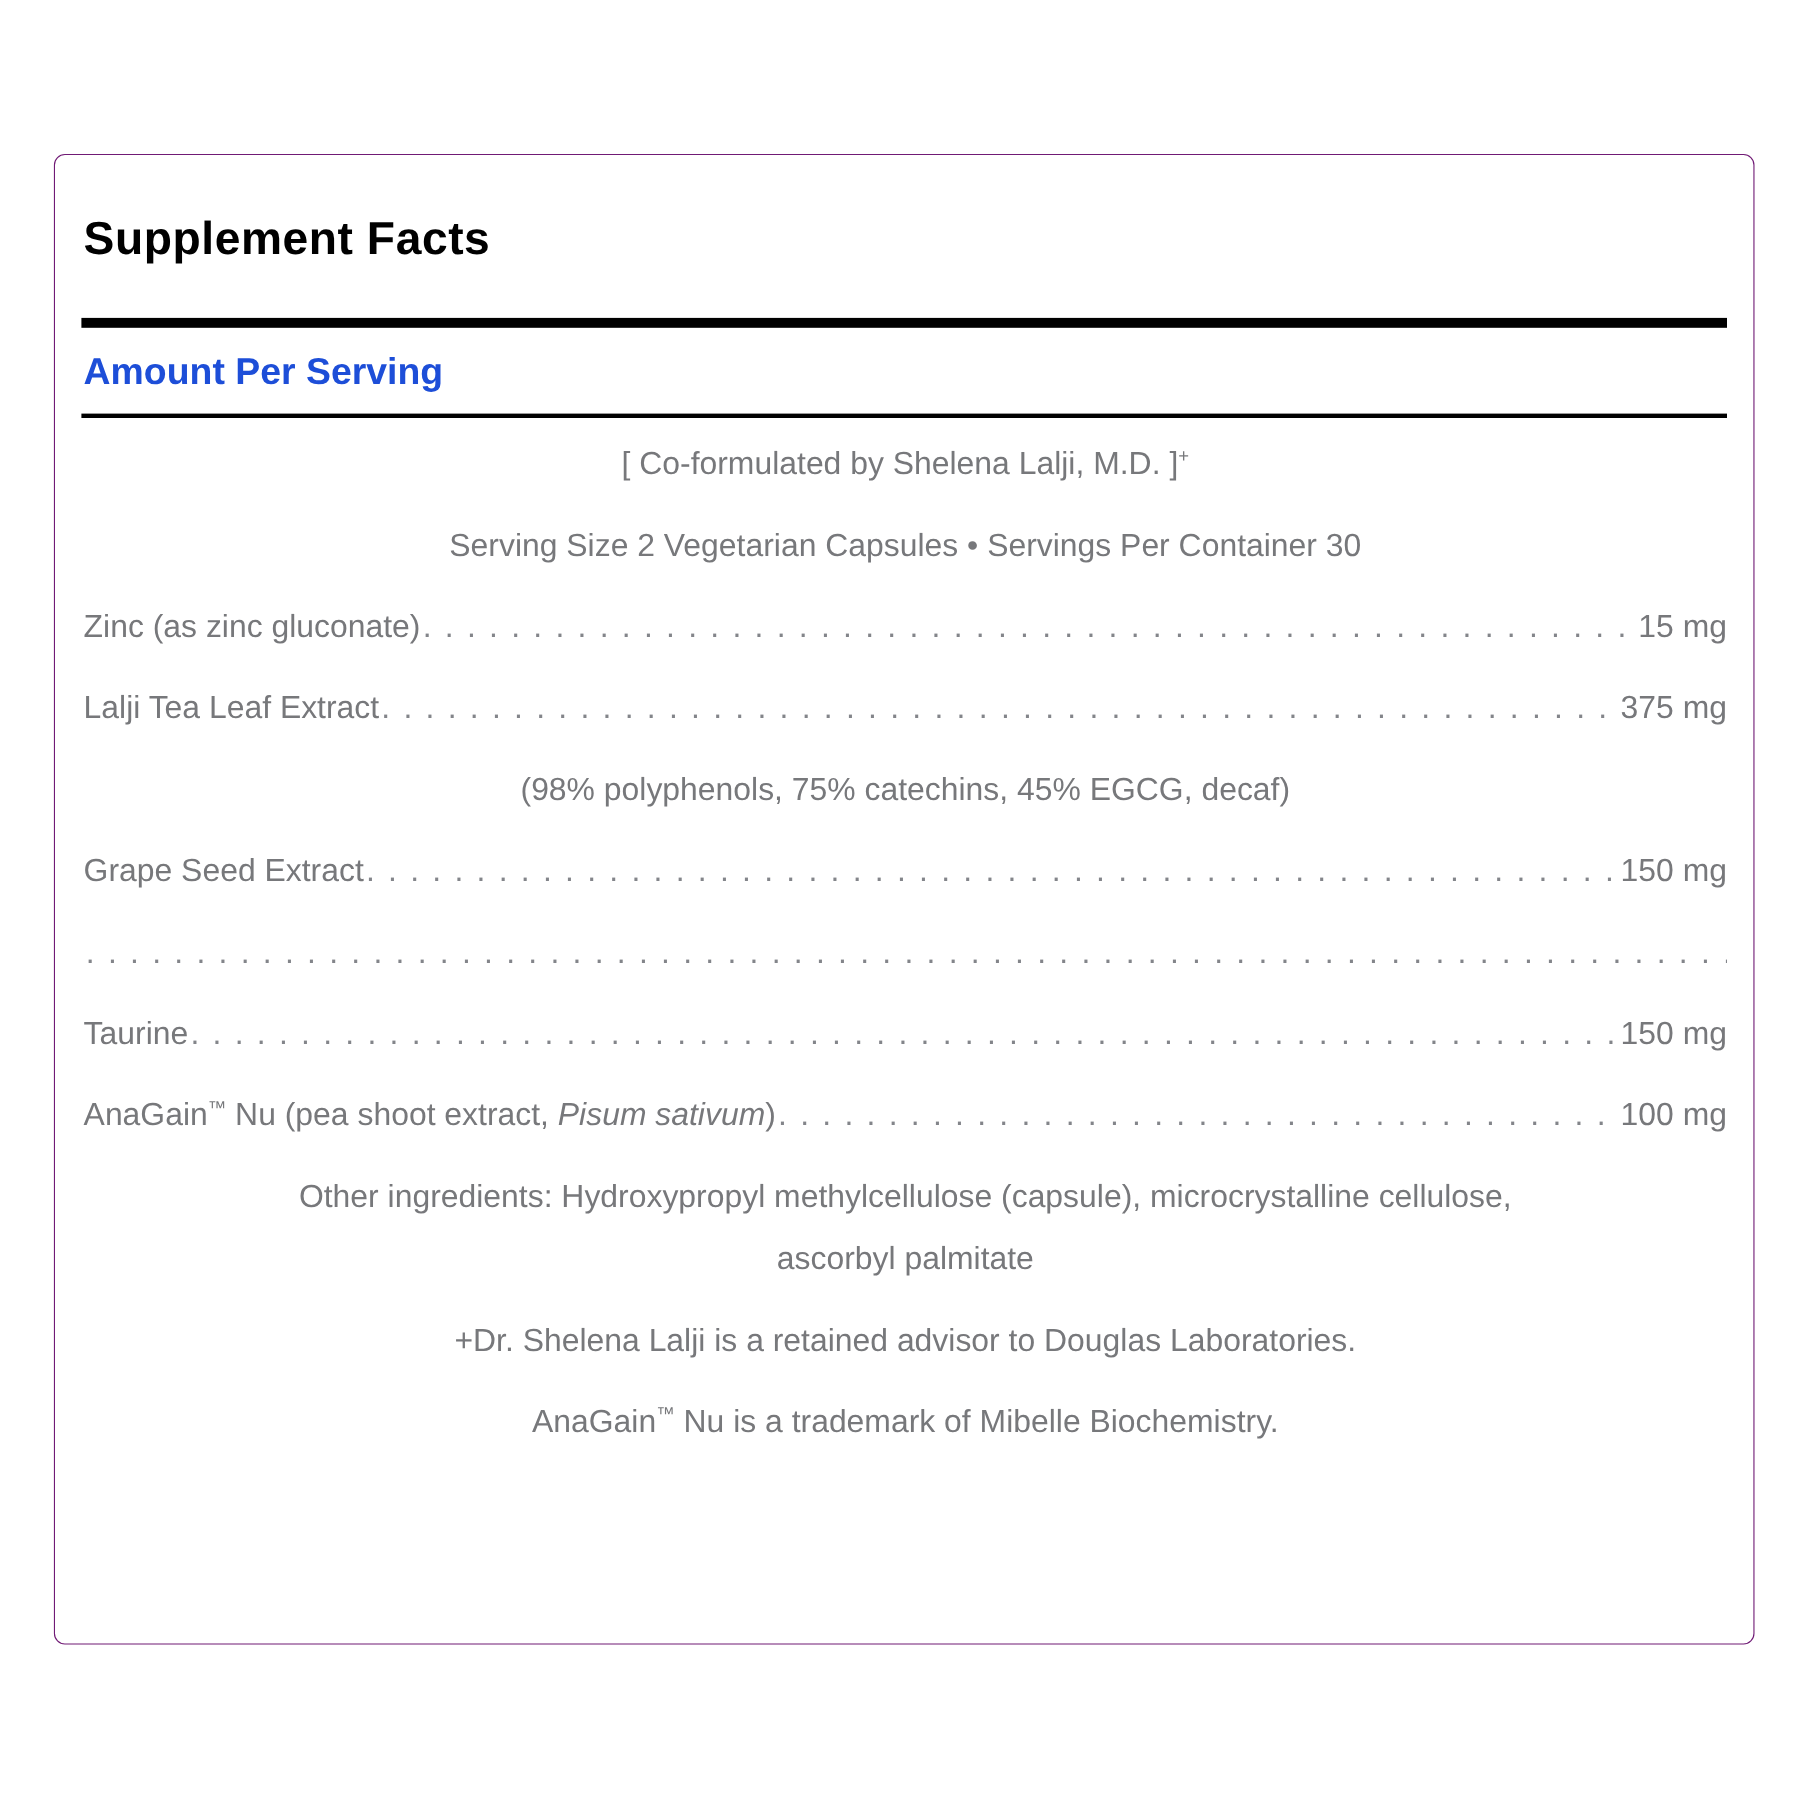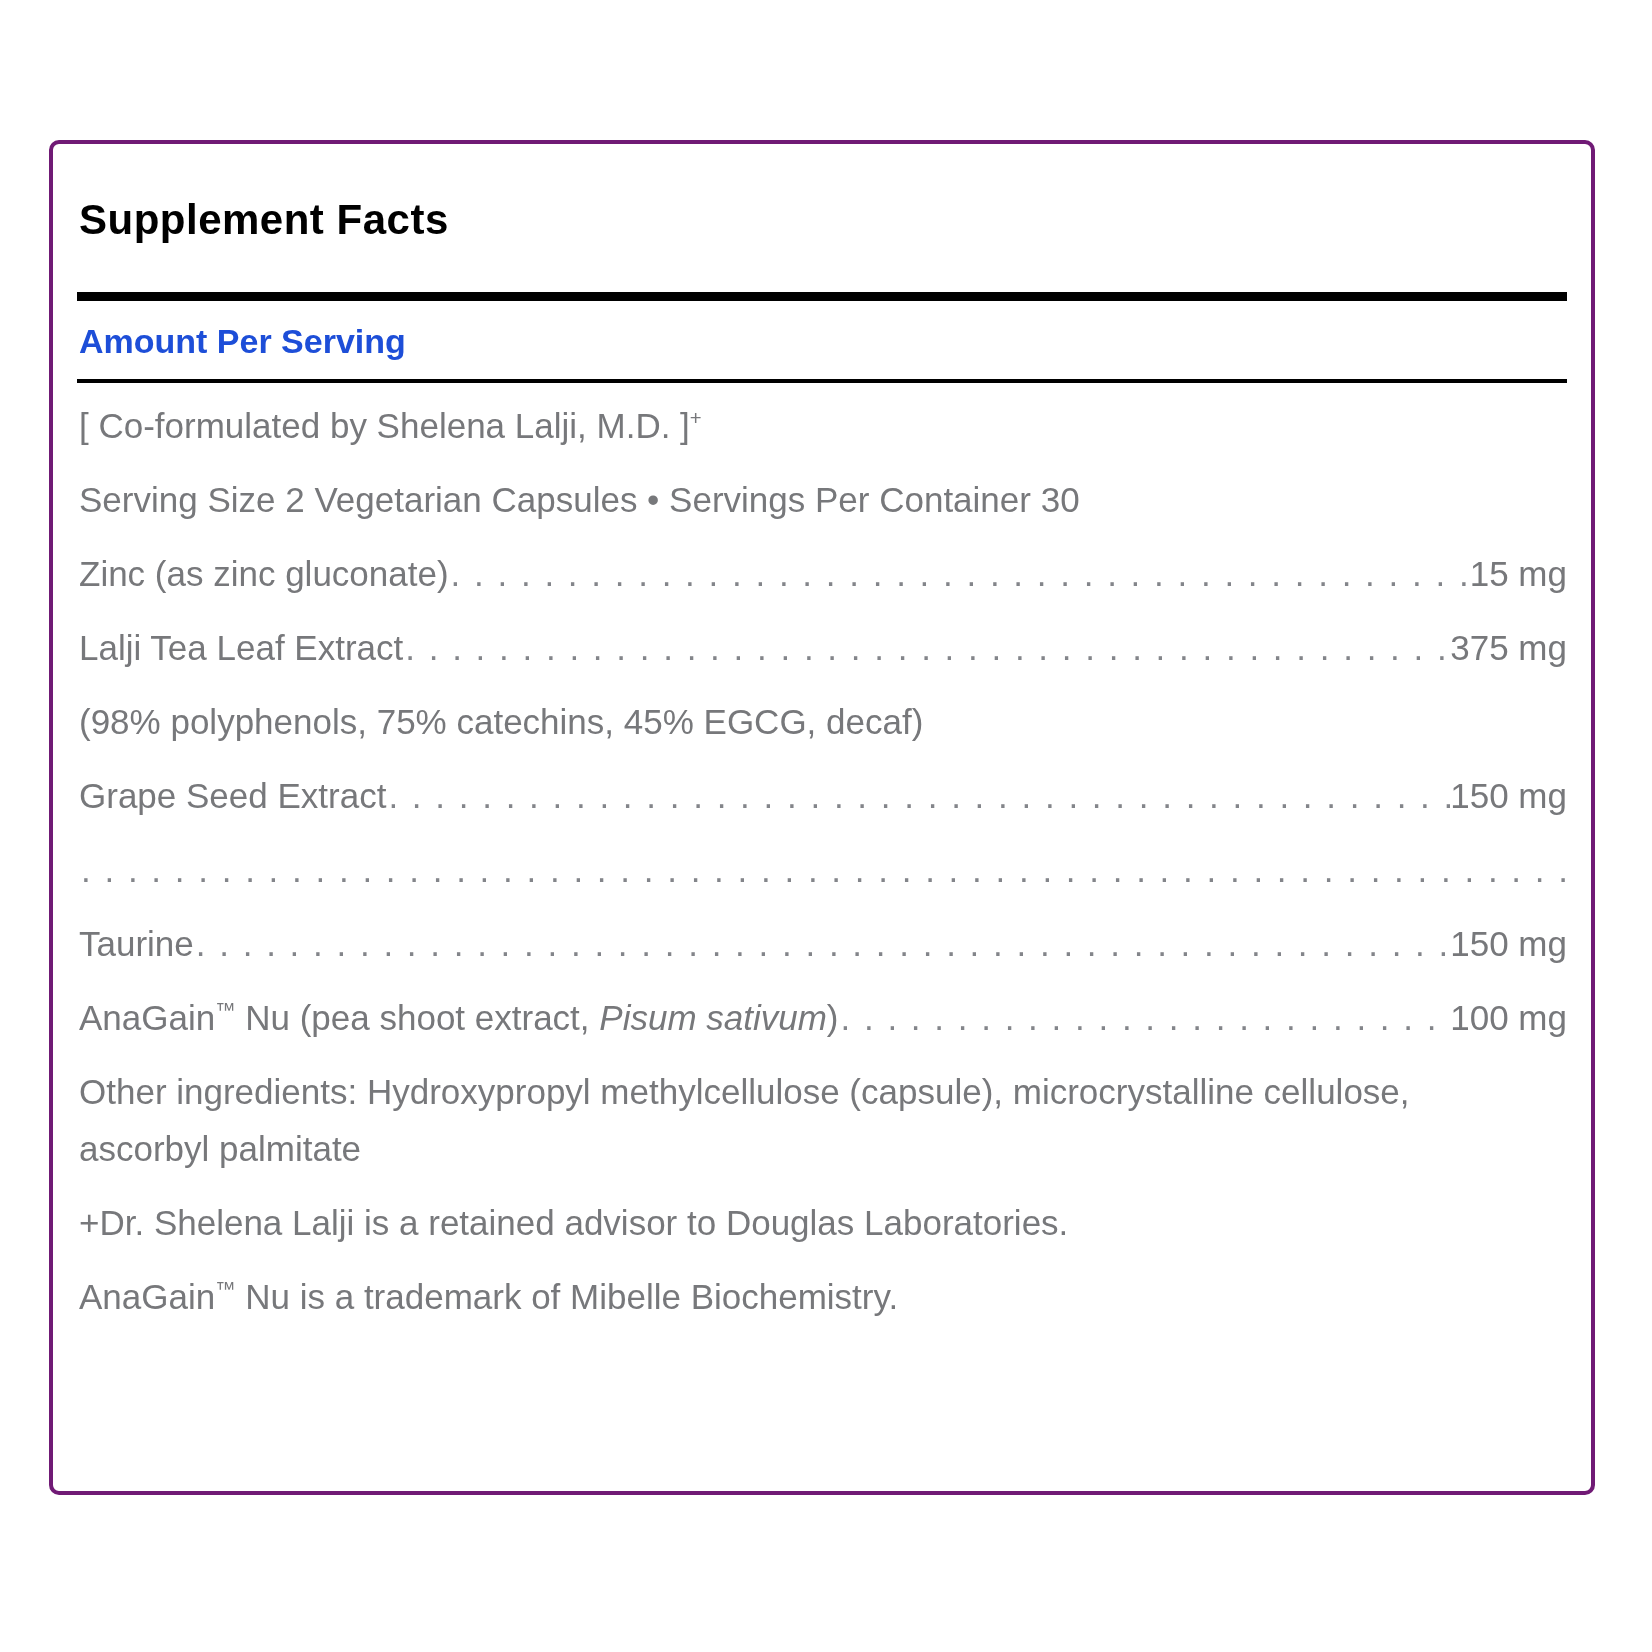--- a/index.html
+++ b/index.html
@@ -15,21 +15,21 @@
     overflow: hidden;
   }
   .panel {
     position: absolute;
     left: 49px;
     top: 140px;
     width: 1546px;
     height: 1355px;
     box-sizing: border-box;
     background: #ffffff;
-    border: 4px solid #701a75;
+    border: 1px solid #701a75;
     border-radius: 10px;
     padding: 36px 24px 0 24px;
   }
   .title {
     font-size: 42px;
     font-weight: bold;
     color: #000000;
     letter-spacing: 0.5px;
     margin: 16px 0 0 2px;
     line-height: 48px;
@@ -46,22 +46,23 @@
     margin: 20px 0 0 2px;
     line-height: 40px;
   }
   .rule-thin {
     height: 4px;
     background: #000000;
     margin-top: 18px;
   }
   .rows {
     margin-top: 14px;
-    font-size: 35px;
+    font-size: 29px;
     color: #77787b;
+    text-align: center;
   }
   .row {
     line-height: 57px;
     margin: 0 0 17px 2px;
   }
   .leader-row {
     display: flex;
     align-items: baseline;
   }
   .leader-row .label {

